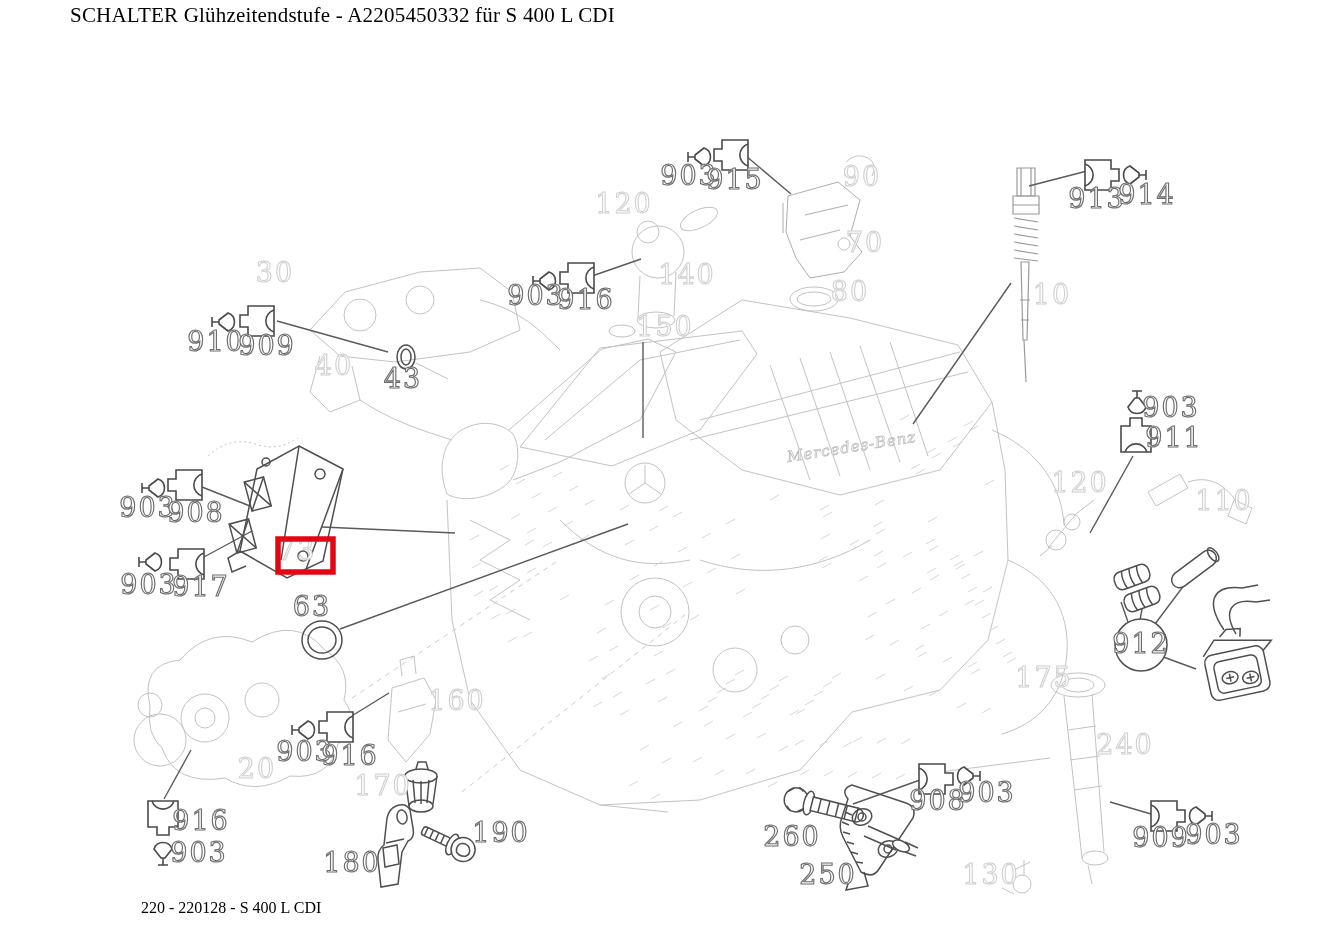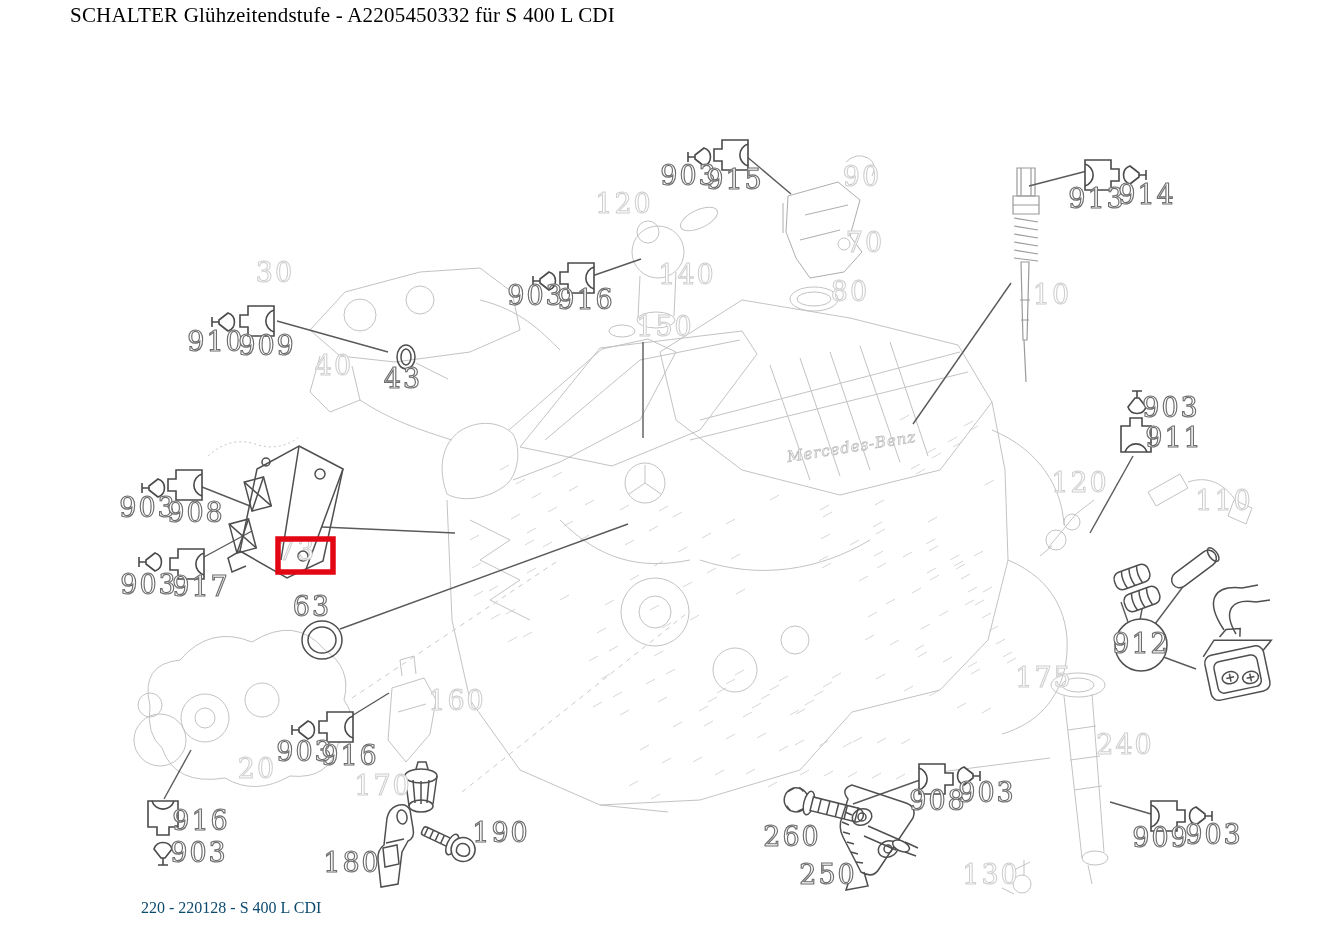--- a/index.html
+++ b/index.html
@@ -1,19 +1,19 @@
 <!DOCTYPE html>
 <html><head>
 <meta charset="utf-8">
 <style>
   html,body{margin:0;padding:0;background:#fff;}
   .stage{position:relative;width:1326px;height:937px;background:#fff;overflow:hidden;
          font-family:"Liberation Serif",serif;}
   .title{position:absolute;left:22px;top:3px;font-size:21px;color:#000;letter-spacing:.2px;white-space:nowrap;margin-left:48px;}
-  .footer{position:absolute;left:141px;top:899px;font-size:16px;color:#0c4a6e;white-space:nowrap;}
+  .footer{position:absolute;left:141px;top:899px;font-size:16px;color:#000000;white-space:nowrap;}
   svg{position:absolute;left:0;top:0;}
   
   .sk{stroke:#c3c3c3;fill:none;stroke-width:1;}
   .sk2{stroke:#aeaeae;fill:none;stroke-width:1;}
   .md{stroke:#9a9a9a;fill:none;stroke-width:1.2;}
   .dk{stroke:#4f4f4f;fill:none;stroke-width:1.5;}
   .dkf{stroke:#4f4f4f;fill:#fff;stroke-width:1.5;}
   .lbl{font-family:"DejaVu Serif",serif;font-size:27px;letter-spacing:2px;fill:#fff;text-anchor:middle;}
   .lbl.dark{stroke:#6e6e6e;stroke-width:1.15;}
   .lbl.faint{stroke:#cfcfcf;stroke-width:1.05;}

